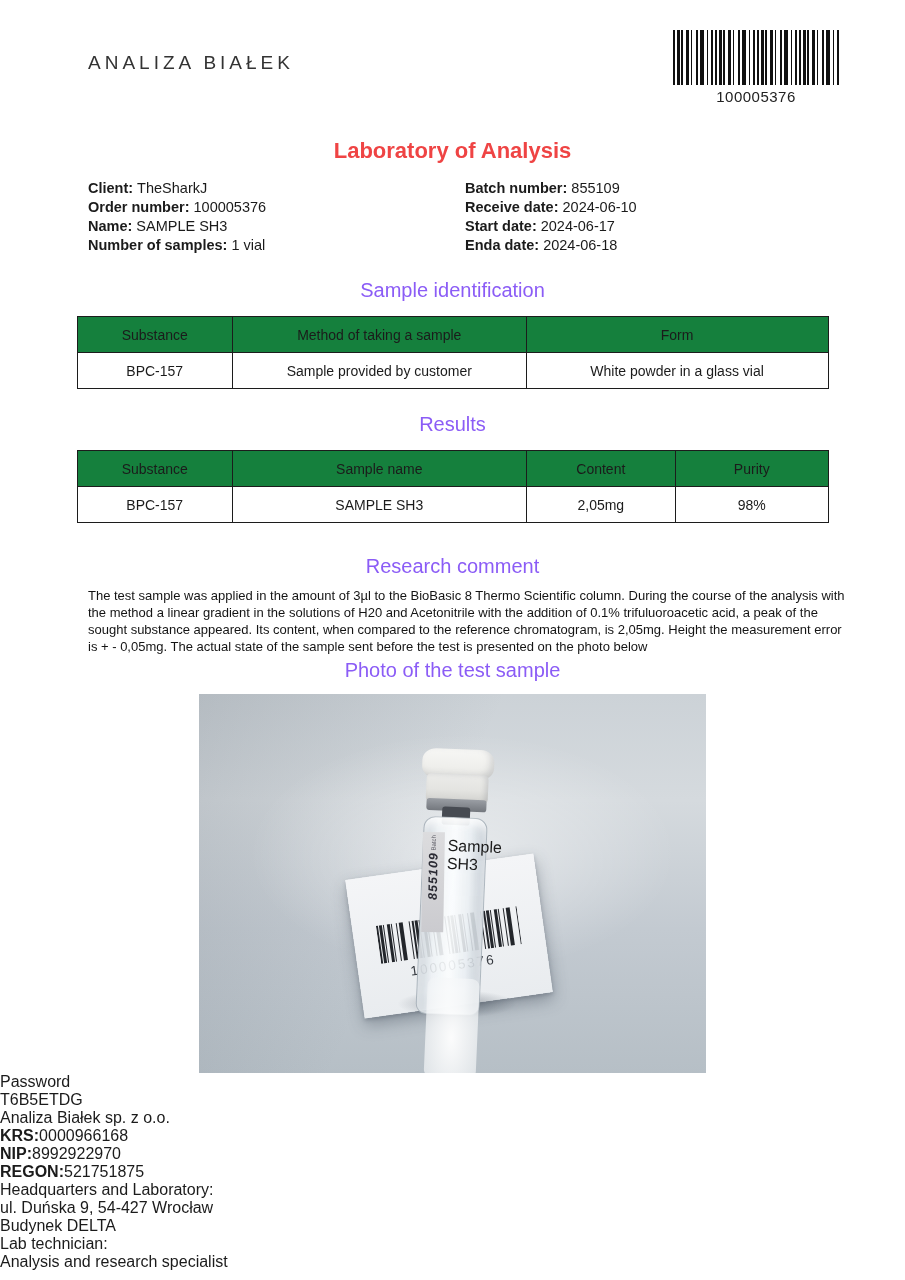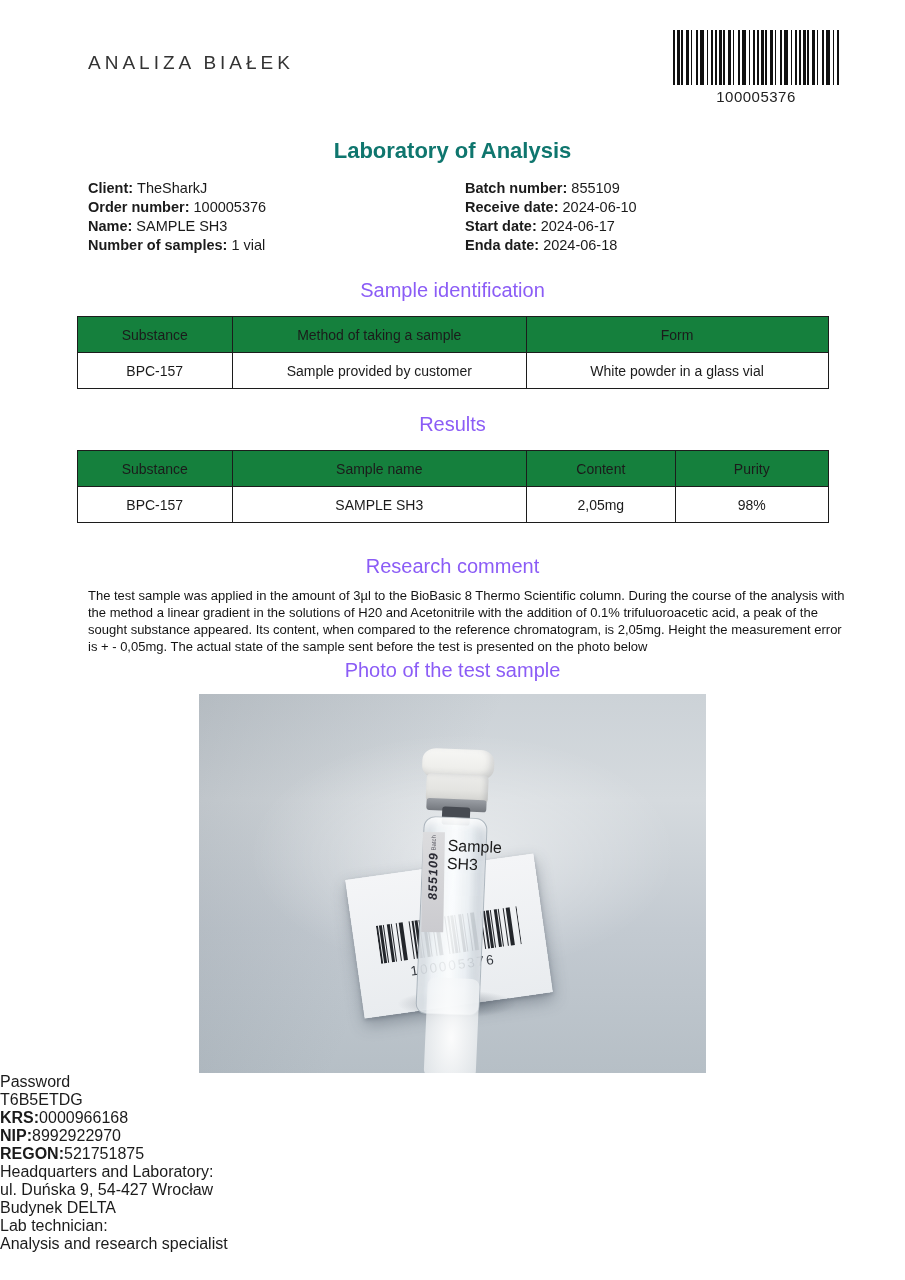--- a/index.html
+++ b/index.html
@@ -22,21 +22,21 @@
     width: 166px; height: 55px; background-color: #fff;
     background-image: linear-gradient(90deg,
       #111 0 5%, #fff 5% 9%, #111 9% 16%, #fff 16% 20%, #111 20% 23%, #fff 23% 30%,
       #111 30% 39%, #fff 39% 43%, #111 43% 45%, #fff 45% 55%, #111 55% 59%, #fff 59% 64%,
       #111 64% 75%, #fff 75% 82%, #111 82% 84%, #fff 84% 91%, #111 91% 95%, #fff 95% 100%);
     background-size: 42px 100%; background-repeat: repeat-x;
   }
   .barcode-num { margin-top: 3px; font-size: 15px; color: #222; letter-spacing: 0.5px; }
 
   
-  .doc-title { text-align: center; font-size: 22px; font-weight: bold; margin-top: 6px; color: #0f766e; }
+  .doc-title { text-align: center; font-size: 22px; font-weight: bold; margin-top: 6px; color: #ef4444; }
   .section-h { text-align: center; font-size: 20px; font-weight: normal; color: #8b5cf6; }
   .h-sample   { margin-top: 26px; }
   .h-results  { margin-top: 24px; }
   .h-comment  { margin-top: 32px; }
   .h-photo    { margin-top: 3px; }
 
   
   .order-info { display: flex; margin: 16px 0 0 88px; font-size: 14.5px; }
   .info-col { display: flex; flex-direction: column; gap: 3px; }
   .info-col.left { width: 377px; }
@@ -236,20 +236,21 @@
   </div>
 </div>
 
 <div class="password">
   <div class="pw-label">Password</div>
   <div class="pw-value">T6B5ETDG</div>
 </div>
 
 <div class="footer">
   <div class="f-col1">
+    <div class="f-title">Analiza Białek sp. z o.o.</div>
     <div class="f-row"><b>KRS:</b><span>0000966168</span></div>
     <div class="f-row"><b>NIP:</b><span>8992922970</span></div>
     <div class="f-row"><b>REGON:</b><span>521751875</span></div>
   </div>
   <div class="f-col2">
     <div class="f-title">Headquarters and Laboratory:</div>
     <div>ul. Duńska 9, 54-427 Wrocław</div>
     <div>Budynek DELTA</div>
   </div>
   <div class="f-col3">

